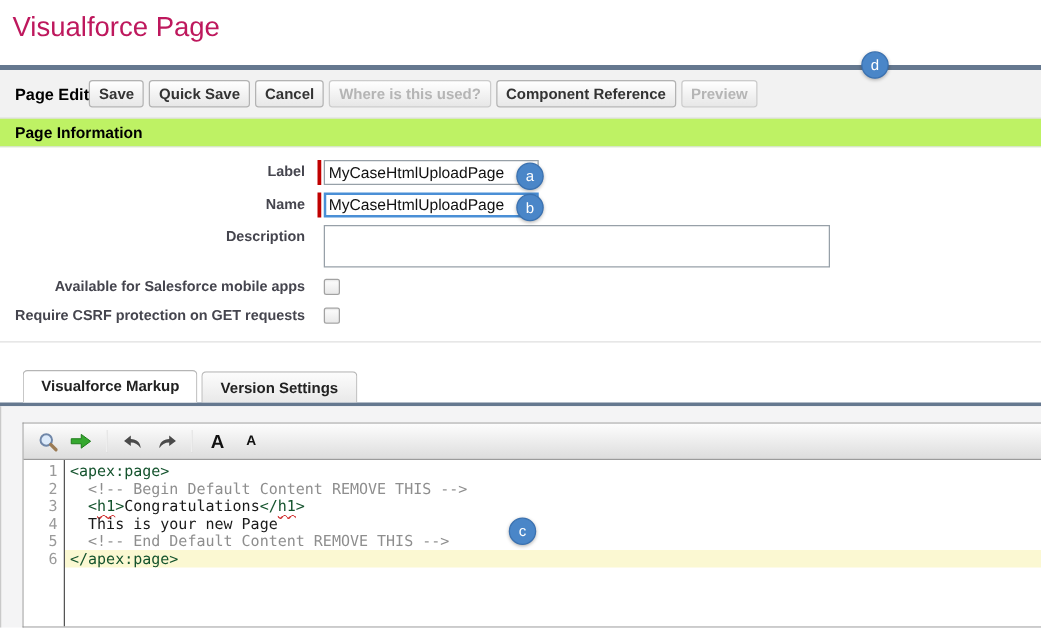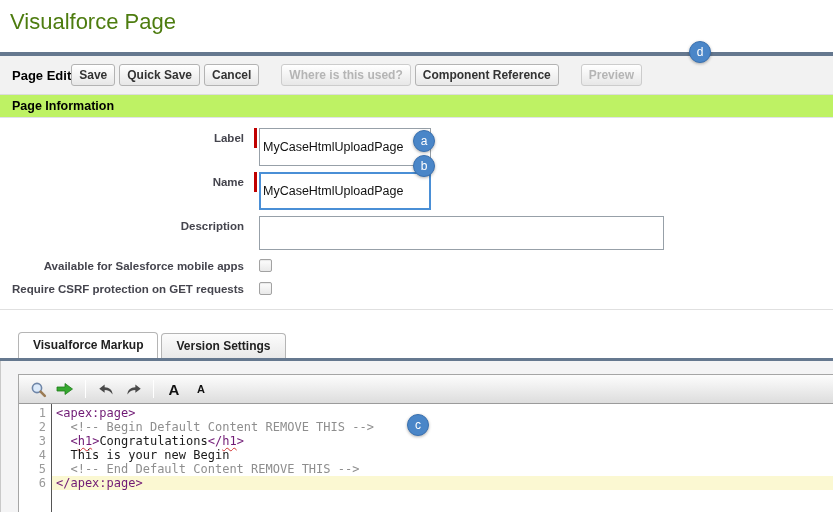--- a/index.html
+++ b/index.html
@@ -1,41 +1,41 @@
 <!DOCTYPE html>
 <html><head>
 <meta charset="utf-8">
 <style>
   * { box-sizing: border-box; margin: 0; padding: 0; }
   html, body { width: 833px; height: 512px; overflow: hidden; background: #fff;
     font-family: "Liberation Sans", sans-serif; position: relative; }
 
-  h1.page-title { font-size: 22px; font-weight: 500; color: #4d7c0f; margin: 9px 12px 0 10px; line-height: 26px; }
+  h1.page-title { font-size: 22px; font-weight: 500; color: #be185d; margin: 9px 12px 0 10px; line-height: 26px; }
 
   .pageblock { margin-top: 17px; border-top: 4px solid #65788f; }
   .pb-header { background: #f2f2f2; height: 39px; display: flex; align-items: center;
     justify-content: flex-start; padding: 0 11px 0 12px; border-bottom: 1px solid #dcdcdc; }
   .pb-title { font-size: 13px; font-weight: bold; color: #000; }
   .btn-row { display: flex; gap: 4px; }
   .btn { font-family: "Liberation Sans", sans-serif; font-size: 12px; font-weight: bold; color: #333;
     background: linear-gradient(#ffffff, #e7e7e7); border: 1px solid #b3b3b3; border-radius: 3px;
     padding: 3px 7px; cursor: pointer; white-space: nowrap; }
-  .btn.disabled { color: #b5b5b5; border-color: #cccccc; cursor: default; margin-left: 18px; }
+  .btn.disabled { color: #b5b5b5; border-color: #cccccc; cursor: default; }
 
   .pb-subheader { background: #bef264; height: 23px; line-height: 23px; font-size: 12.5px;
     font-weight: bold; color: #000; padding-left: 12px; border-bottom: 1px solid #e0e2ea; }
   .pb-body { background: #fff; padding: 10px 0 13px; border-bottom: 1px solid #e0e0e0; }
 
   .frow { display: flex; margin-bottom: 6px; }
   .flabel { width: 244px; text-align: right; font-size: 11.5px; font-weight: bold; color: #45454e;
     padding-top: 4px; line-height: 13px; }
   .fval { display: flex; margin-left: 10px; align-items: flex-start; }
   .req { width: 3px; height: 20px; background: #c00000; margin-right: 2px; flex: none; }
   .nreq { width: 5px; flex: none; }
-  .tinput { width: 172px; height: 38px; border: 1px solid #97a0a8; font-family: "Liberation Sans", sans-serif;
+  .tinput { width: 172px; height: 20px; border: 1px solid #97a0a8; font-family: "Liberation Sans", sans-serif;
     font-size: 12.5px; color: #111; padding: 1px 3px; }
   .tinput.focused { border: 2px solid #4a8fd6; padding: 0 2px; }
   .tarea { width: 405px; height: 34px; border: 1px solid #97a0a8; resize: none;
     font-family: "Liberation Sans", sans-serif; font-size: 12.5px; }
   .checkbox { width: 13px; height: 13px; border: 1px solid #a2a2a2; border-radius: 2px; margin-top: 3px;
     background: linear-gradient(#fdfdfd, #e9e9e9); box-shadow: inset 0 1px 1px rgba(0,0,0,.08); }
 
   .tabstrip { margin-top: 22px; display: flex; align-items: flex-end; padding-left: 18px;
     border-bottom: 3px solid #65788f; }
   .tab { font-size: 12px; font-weight: bold; color: #222; padding: 5px 14px 5px;
@@ -53,21 +53,21 @@
   .fontsmall { font-size: 11px; font-weight: bold; color: #111; }
 
   .code-area { display: flex; background: #fff; height: 133px; font-family: "DejaVu Sans Mono", monospace;
     font-size: 12px; line-height: 14px; }
   .gutter { width: 33px; flex: none; text-align: right; padding-right: 5px; border-right: 1px solid #555;
     color: #9a9a9a; padding-top: 2px; }
   .lineno { height: 14px; }
   .code-lines { flex: 1; padding-top: 2px; }
   .codeline { white-space: pre; height: 14px; padding-left: 4px; cursor: text; }
   .codeline.hl { background: #fbf8d2; }
-  .seg.tag { color: #701a75; margin-top: 20px; }
+  .seg.tag { color: #14532d; margin-top: 20px; }
   .seg.comment { color: #8e8e8e; }
   .seg.text { color: #1a1a1a; }
   .seg.misspelled { text-decoration: underline wavy #d03030; text-decoration-thickness: 1px; text-underline-offset: 2px; }
 
   .badge { position: absolute; width: 22px; height: 22px; border-radius: 50%; background: #4a86c8;
     border: 1px solid #3a71b0; color: #fff; font-size: 12px; display: flex; align-items: center;
     justify-content: center; box-shadow: 0 1px 3px rgba(0,0,0,.3); z-index: 10; }
   #badge-a { left: 413px; top: 130px; }
   #badge-b { left: 413px; top: 155px; }
   #badge-c { left: 407px; top: 414px; }
@@ -172,21 +172,21 @@
           <div class="lineno">2</div>
           <div class="lineno">3</div>
           <div class="lineno">4</div>
           <div class="lineno">5</div>
           <div class="lineno">6</div>
         </div>
       <div class="code-lines">
           <div class="codeline"><span class="seg tag">&lt;apex:page&gt;</span></div>
           <div class="codeline"><span class="seg comment">  &lt;!-- Begin Default Content REMOVE THIS --&gt;</span></div>
           <div class="codeline"><span class="seg text">  </span><span class="seg tag">&lt;</span><span class="seg tag misspelled">h1</span><span class="seg tag">&gt;</span><span class="seg text">Congratulations</span><span class="seg tag">&lt;/</span><span class="seg tag misspelled">h1</span><span class="seg tag">&gt;</span></div>
-          <div class="codeline"><span class="seg text">  This is your new Begin</span></div>
+          <div class="codeline"><span class="seg text">  This is your new Page</span></div>
           <div class="codeline"><span class="seg comment">  &lt;!-- End Default Content REMOVE THIS --&gt;</span></div>
           <div class="codeline hl"><span class="seg tag">&lt;/apex:page&gt;</span></div>
         </div>
     </div>
   </div>
 </div>
 
 <div class="badge" id="badge-a">a</div>
 <div class="badge" id="badge-b">b</div>
 <div class="badge" id="badge-c">c</div>

